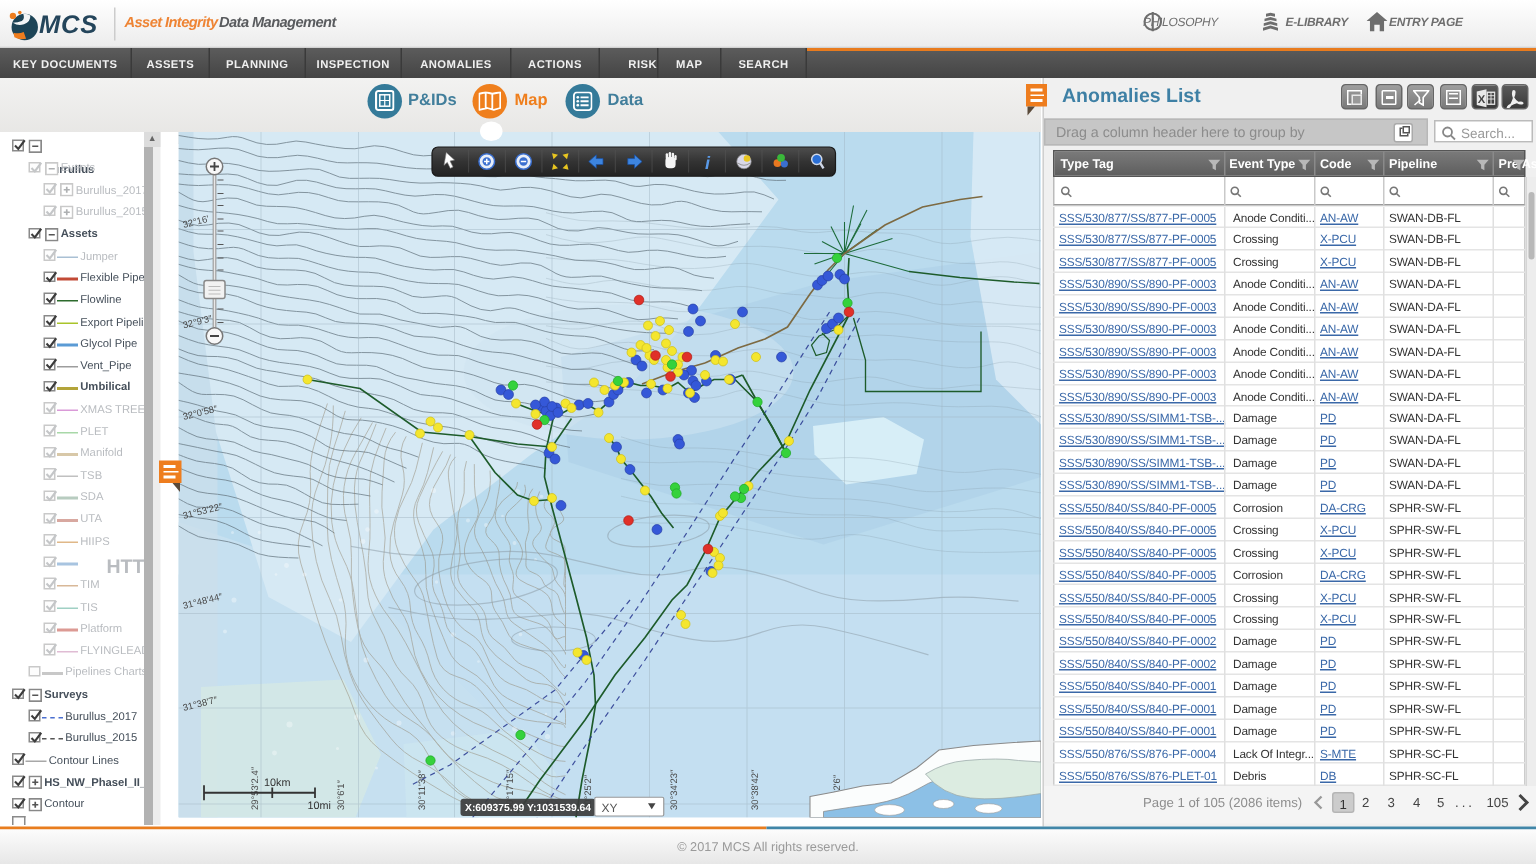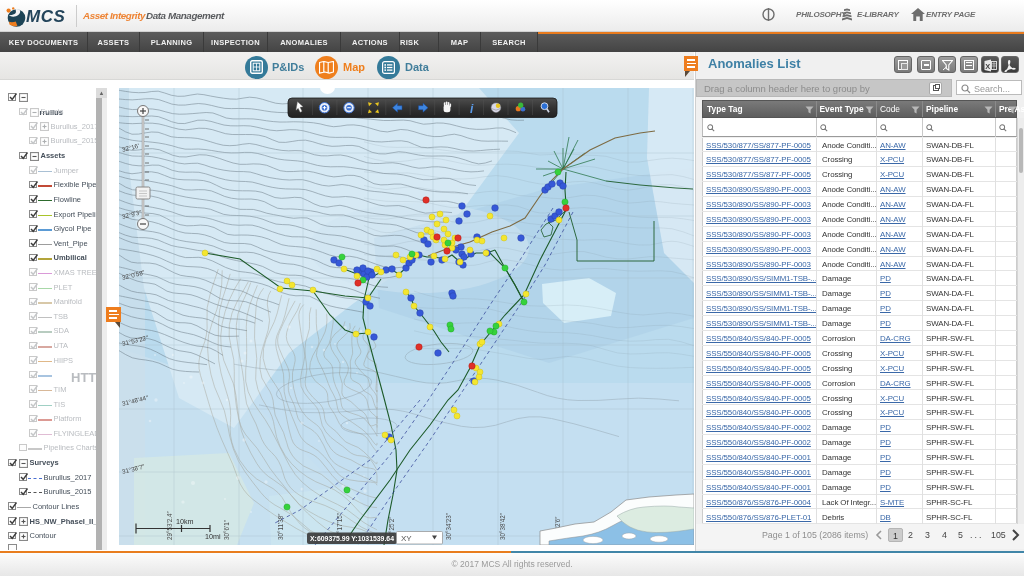--- a/index.html
+++ b/index.html
@@ -14,21 +14,21 @@
 <circle cx="9.2" cy="1.4" r="1.2" fill="#ee7d1e"></circle>
 </svg>
 <span class="abs" style="left:26px;top:7px;font-size:17px;font-weight:bold;font-style:italic;color:#24455b;letter-spacing:0.5px">MCS</span>
 <div class="abs" style="left:76px;top:5px;width:1px;height:22px;background:#cccccc"></div>
 <span class="abs" style="left:83px;top:10px;font-size:9.8px;font-weight:bold;font-style:italic;color:#ee8434;letter-spacing:-0.4px">Asset Integrity</span>
 <span class="abs" style="left:146px;top:10px;font-size:9.8px;font-weight:bold;font-style:italic;color:#595b5e;letter-spacing:-0.4px">Data Management</span>
 <svg class="abs" style="left:762px;top:8px" width="13" height="13" viewBox="0 0 13 13">
       <circle cx="6.5" cy="6.5" r="5.5" fill="none" stroke="#6e6e6e" stroke-width="1.4"></circle>
       <line x1="6.5" y1="0" x2="6.5" y2="13" stroke="#6e6e6e" stroke-width="1.4"></line>
     </svg>
-<span class="abs" style="left:796px;top:10px;font-size:8px;font-weight:bold;font-style:italic;color:#6e6e6e;letter-spacing:-0.2px">PHILOSOPHY</span>
+<span class="abs" style="left:762px;top:10px;font-size:8px;font-weight:normal;font-style:italic;color:#6e6e6e;letter-spacing:-0.2px">PHILOSOPHY</span>
 <svg class="abs" style="left:840px;top:8px" width="14" height="13" viewBox="0 0 14 13">
       <path d="M2 10.5 L7 9 L12 10.5 L12 12.5 L7 11 L2 12.5 Z" fill="#6e6e6e"></path>
       <path d="M2.5 7.5 L7 6.2 L11.5 7.5 L11.5 9.3 L7 8.2 L2.5 9.3 Z" fill="#6e6e6e"></path>
       <path d="M3 4.5 L7 3.4 L11 4.5 L11 6.2 L7 5.3 L3 6.2 Z" fill="#6e6e6e"></path>
       <path d="M4 1.2 L7 0.5 L10 1.2 L10 3.1 L7 2.5 L4 3.1 Z" fill="#6e6e6e"></path>
     </svg>
 <span class="abs" style="left:857px;top:10px;font-size:8px;font-weight:bold;font-style:italic;color:#6e6e6e;letter-spacing:-0.2px">E-LIBRARY</span>
 <svg class="abs" style="left:911px;top:8px" width="14" height="13" viewBox="0 0 14 13">
       <path d="M7 0 L14 6 L11.7 6 L11.7 13 L8.8 13 L8.8 8.5 L5.2 8.5 L5.2 13 L2.3 13 L2.3 6 L0 6 Z" fill="#6e6e6e"></path>
     </svg>
@@ -36,25 +36,25 @@
 </div>
 
 <div class="abs" style="left:0;top:32px;width:1024px;height:20px;background:linear-gradient(#5c5c5c,#444444)">
     <div class="abs" style="left:538px;top:0;width:486px;height:2px;background:#e87b1e"></div>
     <div class="abs" style="left:0px;top:0;width:88px;height:20px;border-right:1px solid #3a3a3a;text-align:center;line-height:21px;font-size:7.5px;font-weight:bold;color:#f0f0f0;letter-spacing:0.3px">KEY DOCUMENTS</div>
     <div class="abs" style="left:88px;top:0;width:52px;height:20px;border-right:1px solid #3a3a3a;text-align:center;line-height:21px;font-size:7.5px;font-weight:bold;color:#f0f0f0;letter-spacing:0.3px">ASSETS</div>
     <div class="abs" style="left:140px;top:0;width:64px;height:20px;border-right:1px solid #3a3a3a;text-align:center;line-height:21px;font-size:7.5px;font-weight:bold;color:#f0f0f0;letter-spacing:0.3px">PLANNING</div>
     <div class="abs" style="left:204px;top:0;width:64px;height:20px;border-right:1px solid #3a3a3a;text-align:center;line-height:21px;font-size:7.5px;font-weight:bold;color:#f0f0f0;letter-spacing:0.3px">INSPECTION</div>
     <div class="abs" style="left:268px;top:0;width:73px;height:20px;border-right:1px solid #3a3a3a;text-align:center;line-height:21px;font-size:7.5px;font-weight:bold;color:#f0f0f0;letter-spacing:0.3px">ANOMALIES</div>
     <div class="abs" style="left:341px;top:0;width:59px;height:20px;border-right:1px solid #3a3a3a;text-align:center;line-height:21px;font-size:7.5px;font-weight:bold;color:#f0f0f0;letter-spacing:0.3px">ACTIONS</div>
-    <div class="abs" style="left:400px;top:0;width:39px;height:20px;border-right:1px solid #3a3a3a;text-align:left;line-height:21px;font-size:7.5px;font-weight:bold;color:#f0f0f0;letter-spacing:0.3px">RISK</div>
+    <div class="abs" style="left:400px;top:0;width:39px;height:20px;border-right:1px solid #3a3a3a;text-align:right;line-height:21px;font-size:7.5px;font-weight:bold;color:#f0f0f0;letter-spacing:0.3px">RISK</div>
     <div class="abs" style="left:439px;top:0;width:42px;height:20px;border-right:1px solid #3a3a3a;text-align:center;line-height:21px;font-size:7.5px;font-weight:bold;color:#f0f0f0;letter-spacing:0.3px">MAP</div>
     <div class="abs" style="left:481px;top:0;width:57px;height:20px;border-right:1px solid #3a3a3a;text-align:center;line-height:21px;font-size:7.5px;font-weight:bold;color:#f0f0f0;letter-spacing:0.3px">SEARCH</div>
   </div>
-<div class="abs" style="left:0;top:52px;width:694px;height:28px;background:linear-gradient(#f2f2f1,#e6e5e3);border-bottom:1px solid #d8d8d6">
+<div class="abs" style="left:0;top:52px;width:694px;height:44px;background:linear-gradient(#f2f2f1,#e6e5e3);border-bottom:1px solid #d8d8d6">
 <div class="abs" style="left:245px;top:3.5px;width:23px;height:23px;border-radius:50%;background:#347a99">
  <svg class="abs" style="left:5px;top:4.5px" width="13" height="14" viewBox="0 0 13 14">
         <rect x="0.7" y="0.7" width="11.6" height="12.6" rx="1.5" fill="none" stroke="#fff" stroke-width="1.4"></rect>
         <rect x="3.2" y="3.2" width="6.6" height="7.6" fill="none" stroke="#fff" stroke-width="1"></rect>
         <line x1="6.5" y1="3.2" x2="6.5" y2="10.8" stroke="#fff" stroke-width="0.8"></line>
         <line x1="3.2" y1="7" x2="9.8" y2="7" stroke="#fff" stroke-width="0.8"></line>
       </svg>
 </div>
 <span class="abs" style="left:272px;top:8.5px;font-size:11px;font-weight:bold;color:#417e9b">P&amp;IDs</span>
 <div class="abs" style="left:315px;top:3.5px;width:23px;height:23px;border-radius:50%;background:#ef7f1d">
@@ -853,21 +853,21 @@
 <div class="abs" style="left:707px;top:103.5px;font-size:8.4px;font-weight:bold;color:#fff;white-space:nowrap">Type Tag</div>
 <div class="abs" style="left:815.5px;top:101px;width:1px;height:16px;background:#8a8a8a"></div>
 <svg class="abs" style="left:804.5px;top:106px" width="9" height="8" viewBox="0 0 9 8">
     <path d="M0.5 0.5 L8.5 0.5 L5.6 3.8 L5.6 7.5 L3.4 6.3 L3.4 3.8 Z" fill="#b8b8b8"></path>
   </svg>
 <div class="abs" style="left:819.5px;top:103.5px;font-size:8.4px;font-weight:bold;color:#fff;white-space:nowrap">Event Type</div>
 <div class="abs" style="left:876px;top:101px;width:1px;height:16px;background:#8a8a8a"></div>
 <svg class="abs" style="left:865px;top:106px" width="9" height="8" viewBox="0 0 9 8">
     <path d="M0.5 0.5 L8.5 0.5 L5.6 3.8 L5.6 7.5 L3.4 6.3 L3.4 3.8 Z" fill="#b8b8b8"></path>
   </svg>
-<div class="abs" style="left:880px;top:103.5px;font-size:8.4px;font-weight:normal;color:#fff;white-space:nowrap">Code</div>
+<div class="abs" style="left:880px;top:103.5px;font-size:8.4px;font-weight:bold;color:#fff;white-space:nowrap">Code</div>
 <div class="abs" style="left:922px;top:101px;width:1px;height:16px;background:#8a8a8a"></div>
 <svg class="abs" style="left:911px;top:106px" width="9" height="8" viewBox="0 0 9 8">
     <path d="M0.5 0.5 L8.5 0.5 L5.6 3.8 L5.6 7.5 L3.4 6.3 L3.4 3.8 Z" fill="#b8b8b8"></path>
   </svg>
 <div class="abs" style="left:926px;top:103.5px;font-size:8.4px;font-weight:bold;color:#fff;white-space:nowrap">Pipeline</div>
 <div class="abs" style="left:995px;top:101px;width:1px;height:16px;background:#8a8a8a"></div>
 <svg class="abs" style="left:984px;top:106px" width="9" height="8" viewBox="0 0 9 8">
     <path d="M0.5 0.5 L8.5 0.5 L5.6 3.8 L5.6 7.5 L3.4 6.3 L3.4 3.8 Z" fill="#b8b8b8"></path>
   </svg>
 <div class="abs" style="left:999px;top:103.5px;font-size:8.4px;font-weight:bold;color:#fff;white-space:nowrap">Pre Ass</div>
@@ -1038,21 +1038,21 @@
     <span class="abs" style="left:178px;top:3px;font-size:7.9px;letter-spacing:-0.1px;color:#3a68a8;text-decoration:underline">PD</span>
     <span class="abs" style="left:224px;top:3px;font-size:7.9px;letter-spacing:-0.1px;color:#333">SPHR-SW-FL</span>
   </div>
 <div class="abs" style="left:702px;top:479.7px;width:315px;height:14.88px;border-bottom:1px solid #e4e4e4">
     <span class="abs" style="left:4px;top:3px;font-size:7.9px;letter-spacing:-0.1px;color:#3a68a8;text-decoration:underline;white-space:nowrap">SSS/550/840/SS/840-PF-0001</span>
     <span class="abs" style="left:120px;top:3px;font-size:7.9px;letter-spacing:-0.1px;color:#333;white-space:nowrap">Damage</span>
     <span class="abs" style="left:178px;top:3px;font-size:7.9px;letter-spacing:-0.1px;color:#3a68a8;text-decoration:underline">PD</span>
     <span class="abs" style="left:224px;top:3px;font-size:7.9px;letter-spacing:-0.1px;color:#333">SPHR-SW-FL</span>
   </div>
 <div class="abs" style="left:702px;top:494.6px;width:315px;height:14.88px;border-bottom:1px solid #e4e4e4">
-    <span class="abs" style="left:4px;top:3px;font-size:7.9px;letter-spacing:-0.1px;color:#3a68a8;text-decoration:underline;white-space:nowrap">SSS/550/876/SS/876-PF-0004</span>
+    <span class="abs" style="left:4px;top:3px;font-size:7.9px;letter-spacing:-0.1px;color:#3a68a8;white-space:nowrap">SSS/550/876/SS/876-PF-0004</span>
     <span class="abs" style="left:120px;top:3px;font-size:7.9px;letter-spacing:-0.1px;color:#333;white-space:nowrap">Lack Of Integr...</span>
     <span class="abs" style="left:178px;top:3px;font-size:7.9px;letter-spacing:-0.1px;color:#3a68a8;text-decoration:underline">S-MTE</span>
     <span class="abs" style="left:224px;top:3px;font-size:7.9px;letter-spacing:-0.1px;color:#333">SPHR-SC-FL</span>
   </div>
 <div class="abs" style="left:702px;top:509.5px;width:315px;height:14.88px;border-bottom:1px solid #e4e4e4">
     <span class="abs" style="left:4px;top:3px;font-size:7.9px;letter-spacing:-0.1px;color:#3a68a8;text-decoration:underline;white-space:nowrap">SSS/550/876/SS/876-PLET-01</span>
     <span class="abs" style="left:120px;top:3px;font-size:7.9px;letter-spacing:-0.1px;color:#333;white-space:nowrap">Debris</span>
     <span class="abs" style="left:178px;top:3px;font-size:7.9px;letter-spacing:-0.1px;color:#3a68a8;text-decoration:underline">DB</span>
     <span class="abs" style="left:224px;top:3px;font-size:7.9px;letter-spacing:-0.1px;color:#333">SPHR-SC-FL</span>
   </div>

